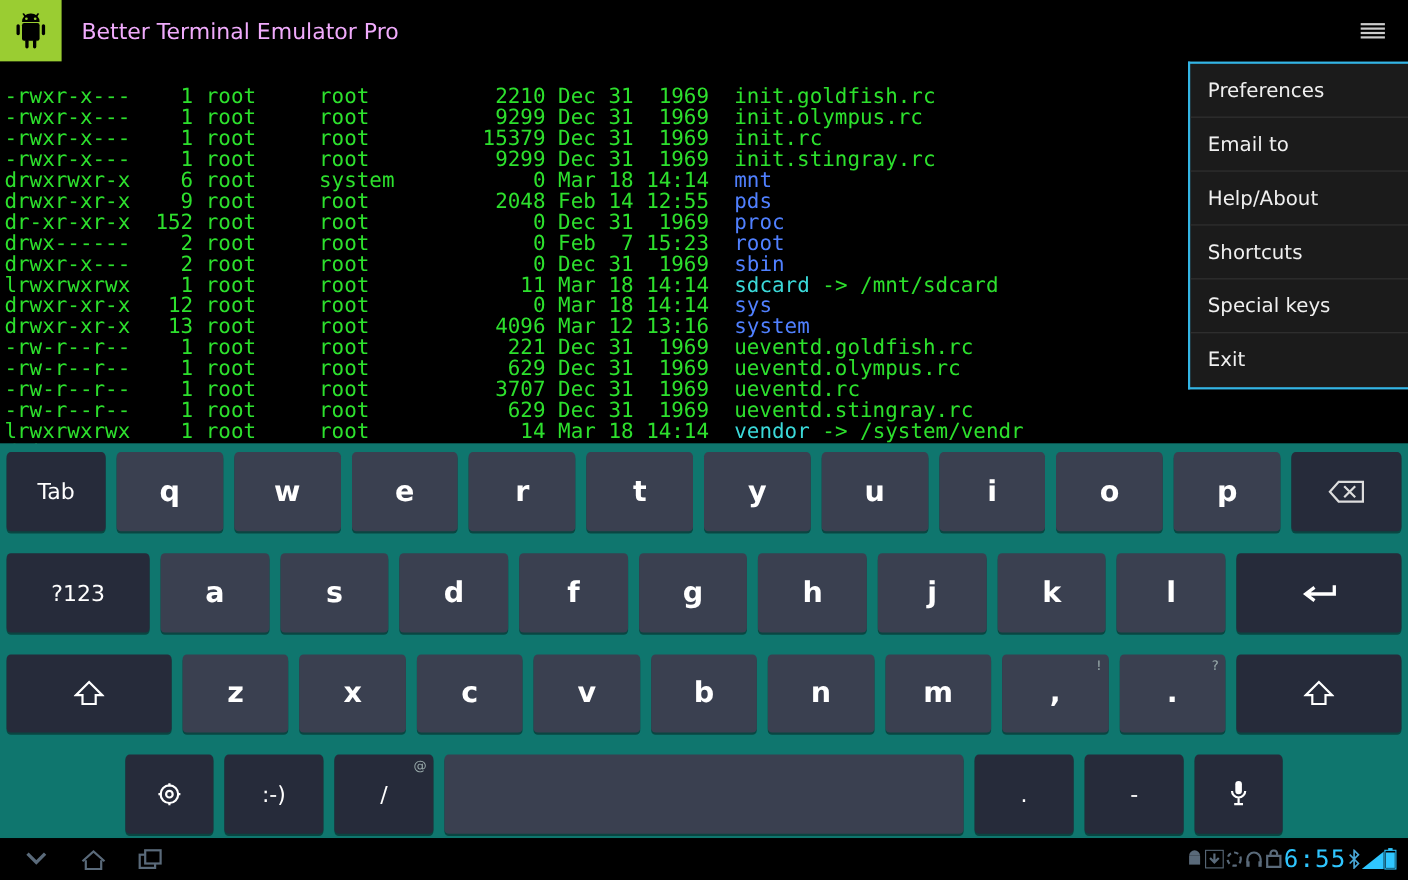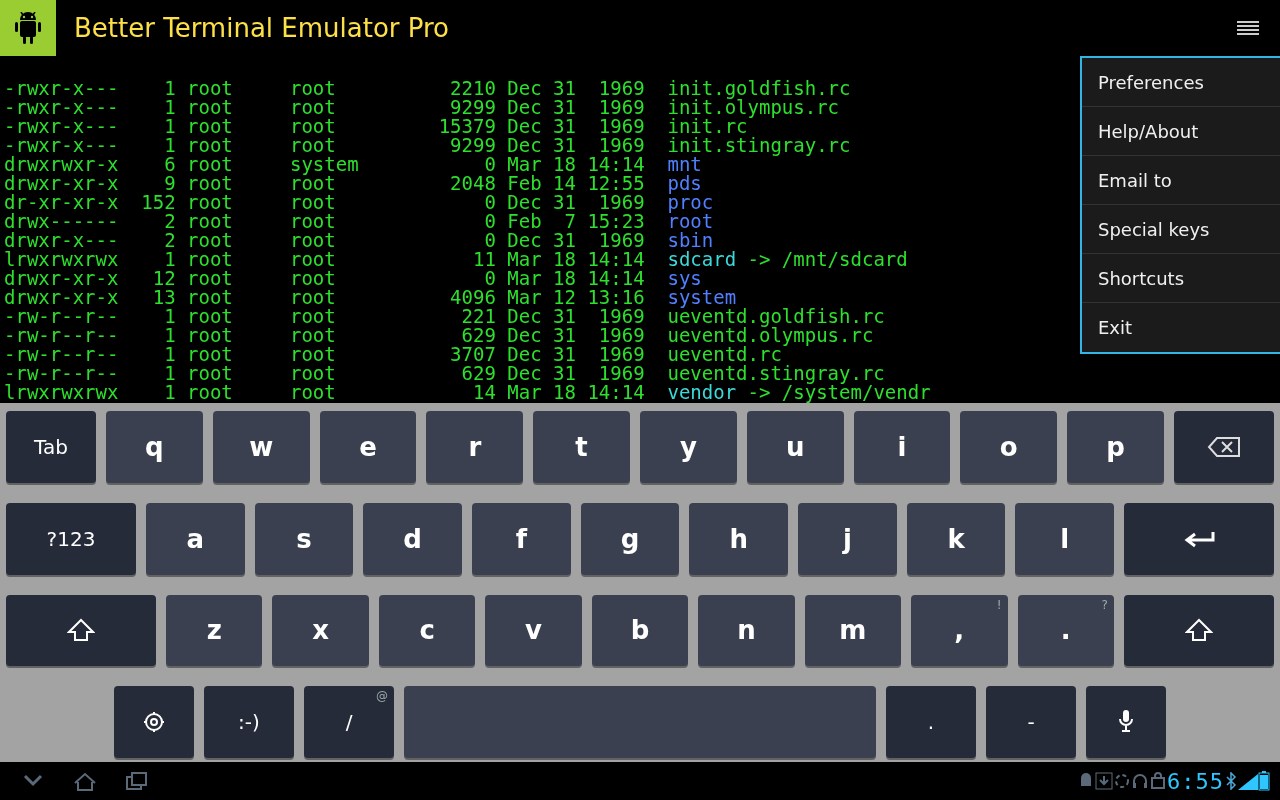--- a/index.html
+++ b/index.html
@@ -2,42 +2,42 @@
 <html><head>
 <meta charset="utf-8">
 <style>
   * { margin: 0; padding: 0; box-sizing: border-box; }
   html, body { width: 1280px; height: 800px; background: #000; overflow: hidden; font-family: "DejaVu Sans", Arial, sans-serif; }
 
   
   .appbar { height: 56px; display: flex; align-items: center; background: #000; }
   .appbar .logo { width: 56px; height: 56px; background: #9acd32; display: flex; align-items: flex-end; justify-content: center; padding-bottom: 10px; }
   .appbar .logo svg { display: block; }
-  .appbar .title { color: #fde047; font-size: 26px; margin-left: 18px; flex: 1; }
+  .appbar .title { color: #f0abfc; font-size: 20px; margin-left: 18px; flex: 1; }
   .appbar .menu-btn { width: 48px; height: 48px; margin-right: 8px; display: flex; align-items: center; justify-content: center; cursor: pointer; }
   .appbar .menu-btn-lines { width: 22px; height: 14px; display:flex; flex-direction:column; justify-content:space-between; }
   .appbar .menu-btn-lines span { height: 2px; background:#ccc; }
 
   
   .term { font-family: "DejaVu Sans Mono", "Menlo", monospace; color: #2de02d; font-size: 19px; line-height: 19px; padding: 4px 0 0 4px; white-space: pre; background:#000; position: relative; height: 346px; }
   .cyan { color: #3bd9d9; }
   .blue { color: #5080ff; }
   .prompt { color: #2de02d; }
   .cursor { display:inline-block; width:8px; height:15px; background:#888; vertical-align: text-bottom; margin-left:2px; }
 
   
   .menu {
     position: absolute; top: 56px; right: 0; width: 200px; background: #1b1b1b;
     border: 2px solid #33b5e5; border-right: none;
   }
   .menu-item { height: 49px; display:flex; align-items:center; padding: 16px 16px; color:#f0f0f0; font-size: 18px; border-bottom: 1px solid #333; cursor:pointer; }
   .menu-item:last-child { border-bottom: none; text-align: center; }
 
   
-  .kbd { position:absolute; left:0; right:0; top: 403px; bottom: 38px; background: #a3a3a3; padding: 8px 4px 4px 4px; display:flex; flex-direction:column; gap: 20px; }
+  .kbd { position:absolute; left:0; right:0; top: 403px; bottom: 38px; background: #0f766e; padding: 8px 4px 4px 4px; display:flex; flex-direction:column; gap: 20px; }
   .krow { display:flex; gap: 10px; flex: 1; padding: 0 2px; }
   .key { flex: 1; background: #3a4050; border-radius: 4px; display:flex; align-items:center; justify-content:center; color:#fff; font-size: 26px; font-weight: 600; cursor:pointer; box-shadow: 0 2px 0 rgba(0,0,0,0.4); position:relative; user-select:none; }
   .key.dark { background: #262b3a; }
   .key.fn { font-size: 20px; font-weight: 500; }
   .key .sup { position:absolute; top:3px; right:6px; font-size:12px; color:#9aa; font-weight:400; }
   .key svg { display:block; }
 
   
   .sysbar { position:absolute; left:0; right:0; bottom:0; height:38px; background:#000; display:flex; align-items:center; padding: 0 10px; }
   .sysbar .navbtn { width: 46px; height: 30px; display:flex; align-items:center; justify-content:center; margin-right: 6px; cursor:pointer; }
@@ -93,24 +93,24 @@
 -rw-r--r--    1 root     root           221 Dec 31  1969  ueventd.goldfish.rc
 -rw-r--r--    1 root     root           629 Dec 31  1969  ueventd.olympus.rc
 -rw-r--r--    1 root     root          3707 Dec 31  1969  ueventd.rc
 -rw-r--r--    1 root     root           629 Dec 31  1969  ueventd.stingray.rc
 lrwxrwxrwx    1 root     root            14 Mar 18 14:14  <span class="cyan">vendor</span> -&gt; /system/vendr
 </div><span class="prompt">/ $ </span><span class="cursor"></span>
 </div>
 
 <div class="menu" id="ovmenu">
     <div class="menu-item">Preferences</div>
+    <div class="menu-item">Email to</div>
     <div class="menu-item">Help/About</div>
-    <div class="menu-item">Email to</div>
+    <div class="menu-item">Shortcuts</div>
     <div class="menu-item">Special keys</div>
-    <div class="menu-item">Shortcuts</div>
     <div class="menu-item">Exit</div>
   </div>
 
 <div class="kbd">
   <div class="krow" id="krow1">
       <div class="key dark fn" style="flex: 0 0 90px;">Tab</div>
       <div class="key">q</div>
       <div class="key">w</div>
       <div class="key">e</div>
       <div class="key">r</div>

